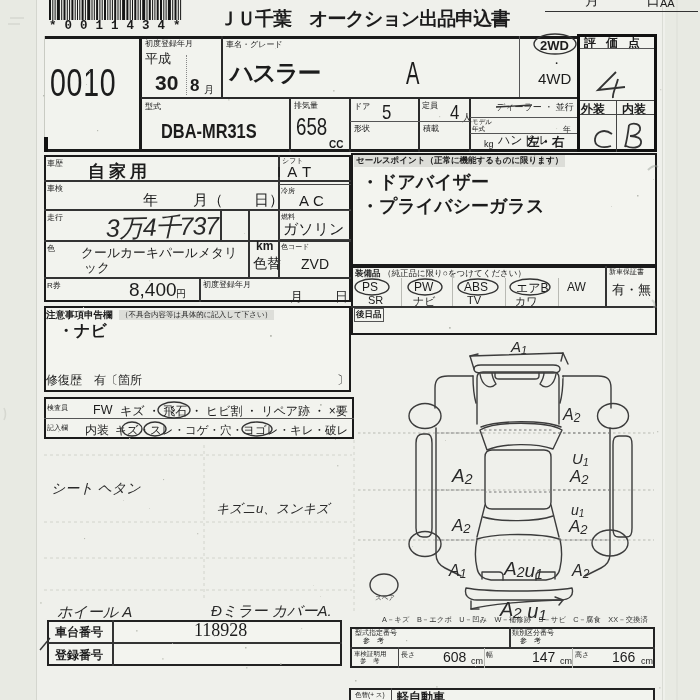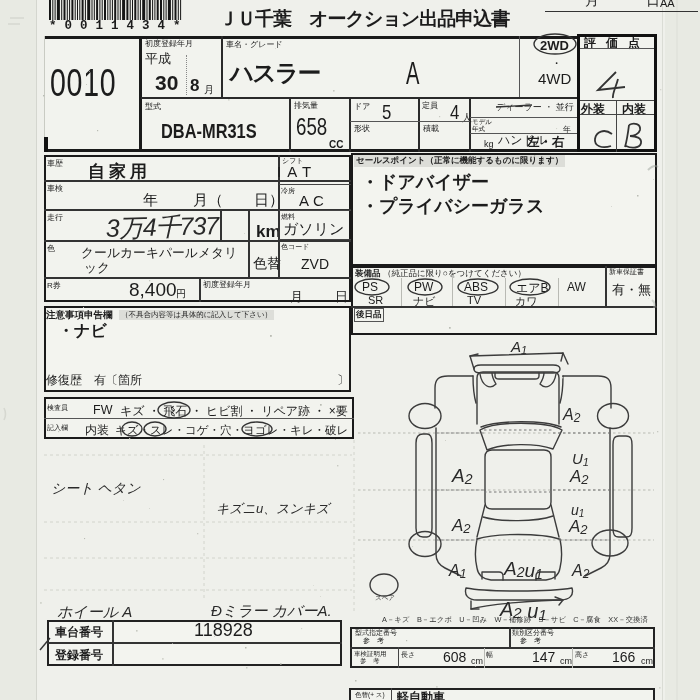--- a/index.html
+++ b/index.html
@@ -100,21 +100,21 @@
 <div class="abs" style="left:44px;top:277px;width:307px;height:1.5px;background:#333;"></div>
 <div class="lbl" style="left:47px;top:158px;">車歴</div>
 <div class="abs" style="left:88px;top:160px;font-size:17px;font-weight:bold;letter-spacing:4px;">自家用</div>
 <div class="lbl" style="left:47px;top:183px;">車検</div>
 <div class="abs" style="left:143px;top:191px;font-size:15px;">年</div>
 <div class="abs" style="left:193px;top:191px;font-size:15px;">月（</div>
 <div class="abs" style="left:254px;top:191px;font-size:15px;">日）</div>
 <div class="lbl" style="left:47px;top:212px;">走行</div>
 <div class="abs" style="left:220px;top:210px;width:1.5px;height:31px;background:#333;"></div>
 <div class="abs" style="left:248px;top:210px;width:1.5px;height:31px;background:#333;"></div>
-<div class="abs" style="left:226px;top:222px;font-size:17px;font-weight:bold;padding-left:30px;">km</div>
+<div class="abs" style="left:226px;top:239px;font-size:12px;font-weight:bold;padding-left:30px;">km</div>
 <div class="lbl" style="left:47px;top:243px;">色</div>
 <div class="abs" style="left:81px;top:245px;font-size:12.8px;">クールカーキパールメタリ</div>
 <div class="abs" style="left:84px;top:260px;font-size:12.8px;">ック</div>
 <div class="abs" style="left:248px;top:240px;width:1.5px;height:38px;background:#333;"></div>
 <div class="abs" style="left:253px;top:255px;font-size:14px;">色替</div>
 <div class="lbl" style="left:47px;top:280px;">R券</div>
 <div class="abs" style="left:129px;top:279px;font-size:19px;">8,400</div>
 <div class="abs" style="left:176px;top:287px;font-size:10px;">円</div>
 <div class="abs" style="left:199px;top:277px;width:1.5px;height:25px;background:#333;"></div>
 <div class="lbl" style="left:203px;top:279px;">初度登録年月</div>
@@ -176,21 +176,21 @@
 <div class="abs" style="left:351px;top:306px;width:306px;height:1.5px;background:#333;"></div>
 <div class="abs" style="left:354px;top:308px;font-size:8.5px;font-weight:bold;border:1px solid #555;padding:0 1px;">後日品</div>
 
 <div class="abs" style="left:382px;top:615px;font-size:7.3px;color:#333;letter-spacing:0.1px;">A－キズ　B－エクボ　U－凹み　W－補修跡　S－サビ　C－腐食　XX－交換済</div>
 
 <div class="cell" style="left:47px;top:620px;width:295px;height:46px;border:2px solid #222;background:#f3f4ef;"></div>
 <div class="abs" style="left:47px;top:642px;width:295px;height:1.5px;background:#333;"></div>
 <div class="abs" style="left:112px;top:620px;width:1.5px;height:46px;background:#333;"></div>
 <div class="abs" style="left:55px;top:624px;font-size:12px;font-weight:bold;">車台番号</div>
 <div class="abs" style="left:55px;top:647px;font-size:12px;font-weight:bold;">登録番号</div>
-<div class="abs" style="left:194px;top:620px;font-size:18px;">118928</div>
+<div class="abs" style="left:194px;top:620px;font-size:18px;font-family:Liberation Serif, serif;">118928</div>
 
 <div class="cell" style="left:350px;top:627px;width:305px;height:41px;border:2px solid #222;background:#f2f3ee;"></div>
 <div class="abs" style="left:350px;top:647px;width:305px;height:1.5px;background:#333;"></div>
 <div class="abs" style="left:509px;top:627px;width:1.5px;height:21px;background:#333;"></div>
 <div class="abs" style="left:355px;top:629px;font-size:7px;line-height:8px;">型式指定番号<br><span style="margin-left:8px;">参　考</span></div>
 <div class="abs" style="left:512px;top:629px;font-size:7px;line-height:8px;">類別区分番号<br><span style="margin-left:8px;">参　考</span></div>
 <div class="abs" style="left:398px;top:647px;width:1px;height:21px;background:#444;"></div>
 <div class="abs" style="left:484px;top:648px;width:1px;height:20px;background:#b9bab4;"></div>
 <div class="abs" style="left:572px;top:648px;width:1px;height:20px;background:#b9bab4;"></div>
 <div class="abs" style="left:354px;top:650px;font-size:6.5px;line-height:7px;">車検証明用<br><span style="margin-left:6px;">参　考</span></div>

